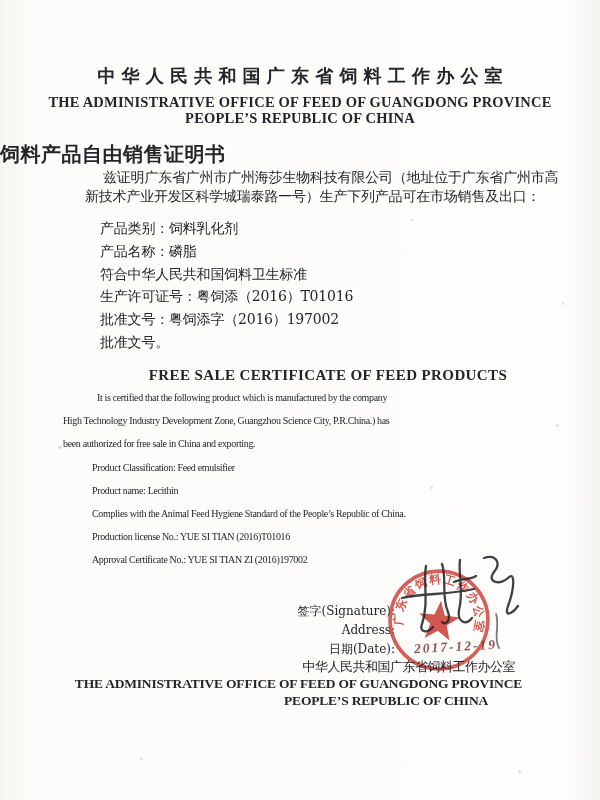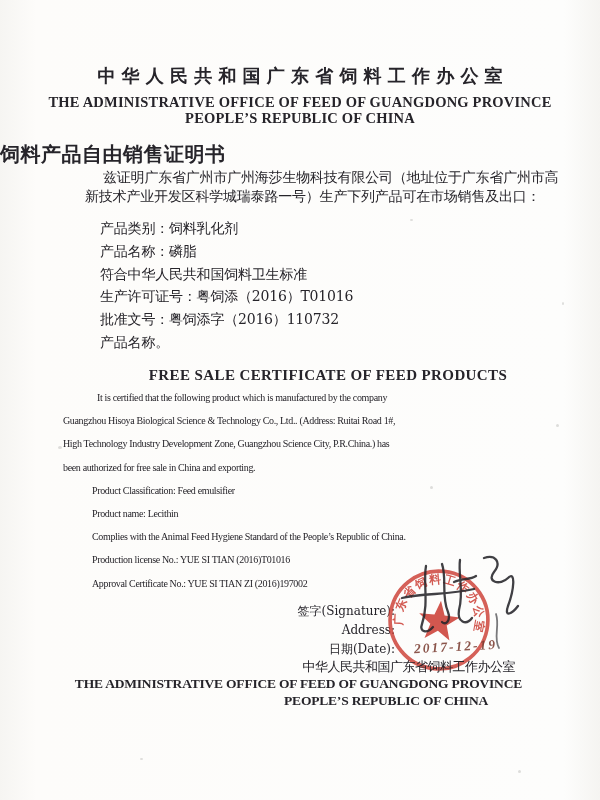--- a/index.html
+++ b/index.html
@@ -53,28 +53,27 @@
   <div class="abs hdr-en hdr-en2">PEOPLE’S REPUBLIC OF CHINA</div>
 
   <div class="abs zh cert-title">饲料产品自由销售证明书</div>
   <div class="abs zh zh-body zh-p2">新技术产业开发区科学城瑞泰路一号）生产下列产品可在市场销售及出口：</div>
   <div class="abs zh zh-body zh-p1">兹证明广东省广州市广州海莎生物科技有限公司（地址位于广东省广州市高</div>
   <div class="abs zh zh-body zh-items">
     <div>产品类别：饲料乳化剂</div>
     <div>产品名称：磷脂</div>
     <div>符合中华人民共和国饲料卫生标准</div>
     <div>生产许可证号：粤饲添（2016）T01016</div>
-    <div>批准文号：粤饲添字（2016）110732</div>
-    <div>产品名称。</div>
+    <div>批准文号：粤饲添字（2016）197002</div>
+    <div>批准文号。</div>
   </div>
 
   <div class="abs en-title">FREE SALE CERTIFICATE OF FEED PRODUCTS</div>
   <div class="abs en-body">
     <div class="en-first">It is certified that the following product which is manufactured by the company</div>
-    <div>Guangzhou Hisoya Biological Science &amp; Technology Co., Ltd.. (Address:  Ruitai Road 1#,</div>
     <div>High Technology Industry Development Zone, Guangzhou Science City, P.R.China.) has</div>
     <div>been authorized for free sale in China and exporting.</div>
     <div class="en-item">Product Classification: Feed emulsifier</div>
     <div class="en-item">Product name: Lecithin</div>
     <div class="en-item">Complies with the Animal Feed Hygiene Standard of the People’s Republic of China.</div>
     <div class="en-item">Production license No.: YUE SI TIAN (2016)T01016</div>
     <div class="en-item">Approval Certificate No.: YUE SI TIAN ZI (2016)197002</div>
   </div>
 
   <div class="abs zh sig-block">

